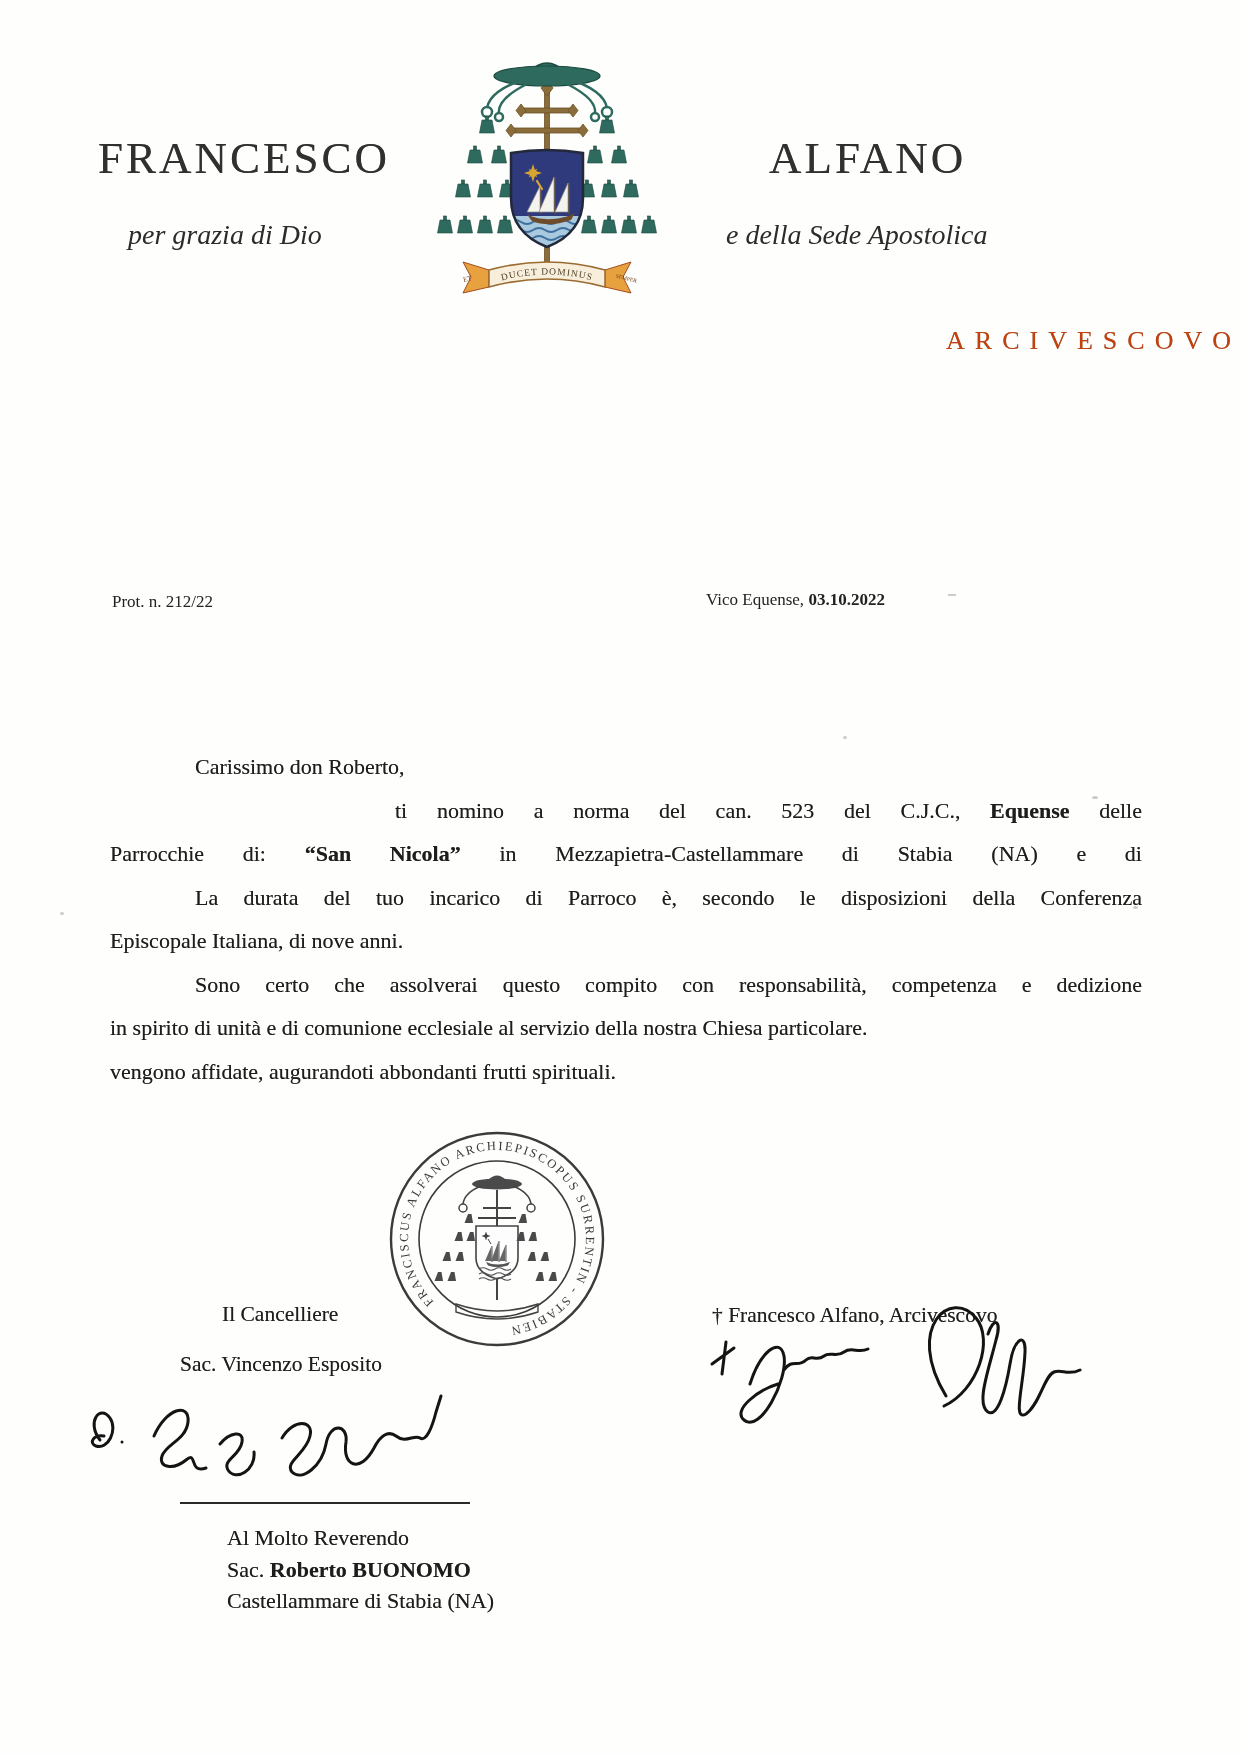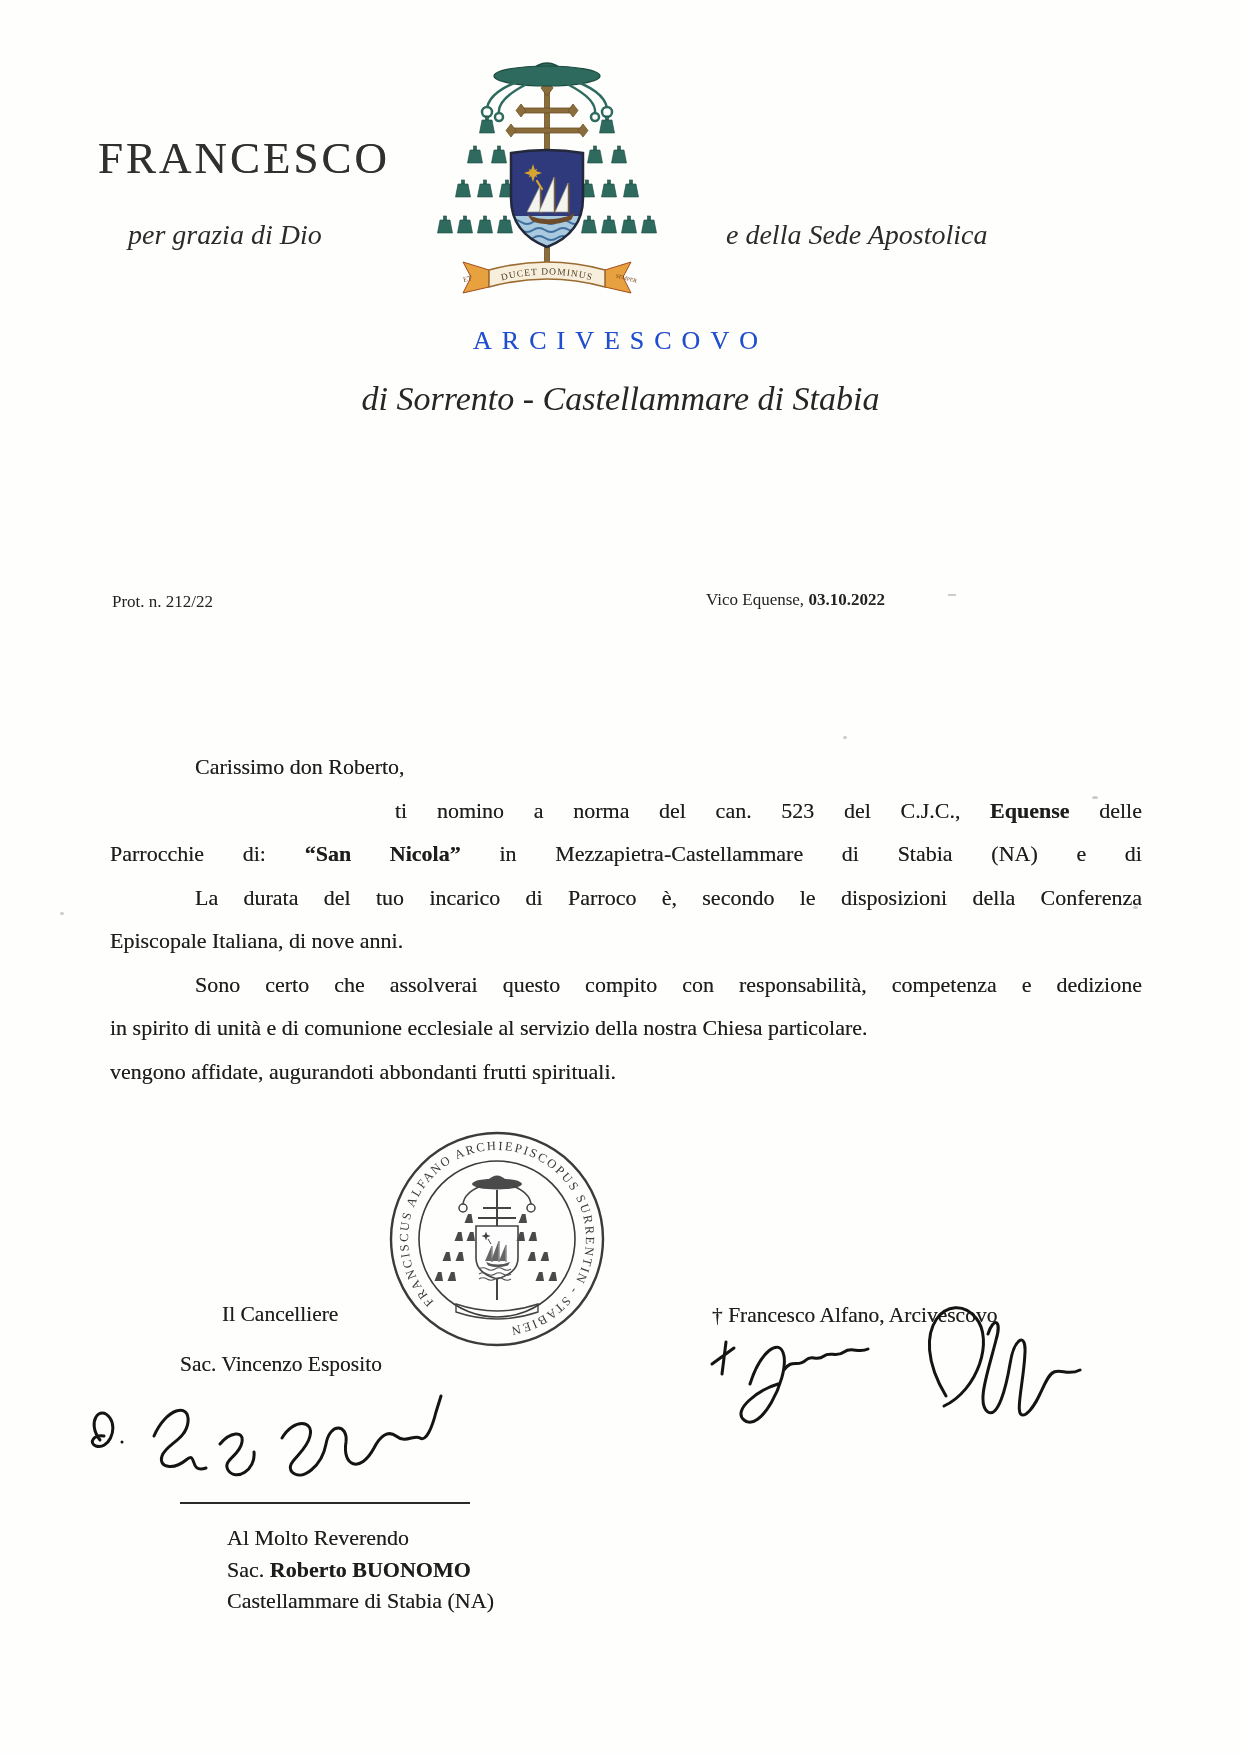--- a/index.html
+++ b/index.html
@@ -5,22 +5,22 @@
   html,body{margin:0;padding:0;background:#e9e9e6;}
   .page{
     position:relative;width:1241px;height:1755px;margin:0 auto;
     background:#fefefd;overflow:hidden;
     font-family:"Liberation Serif","DejaVu Serif",serif;color:#1f1f1f;
   }
   .abs{position:absolute;}
   .bigname{font-size:45px;letter-spacing:3px;color:#30302e;white-space:nowrap;
     text-shadow:0 0 .6px rgba(40,40,40,.6);}
   .subit{font-size:28px;font-style:italic;color:#2b2b29;white-space:nowrap;}
-  .arctitle{width:100%;text-align:center;font-size:26px;letter-spacing:10px;
-    color:#1d4ed8;text-shadow:0 0 .5px rgba(70,70,60,.5);}
+  .arctitle{width:100%;text-align:right;font-size:26px;letter-spacing:10px;
+    color:#c2410c;text-shadow:0 0 .5px rgba(70,70,60,.5);}
   .seeline{width:100%;text-align:center;font-size:34px;font-style:italic;color:#262624;}
   .meta{font-size:17px;color:#222;}
   .b{font-weight:700;}
   .body-block{left:110px;top:745px;width:1032px;font-size:22px;line-height:43.5px;
     color:#1d1d1b;text-shadow:0 0 .45px rgba(0,0,0,.5);}
   .bline{white-space:normal;}
   .ind{padding-left:85px;}
   .ind2{padding-left:285px;}
   .just{text-align:justify;text-align-last:justify;text-justify:inter-word;}
   .sig-label{font-size:21.5px;color:#1e1e1c;white-space:nowrap;
@@ -30,20 +30,21 @@
     text-shadow:0 0 .45px rgba(0,0,0,.5);}
   .speck{position:absolute;background:rgba(70,70,70,.28);border-radius:50%;}
   svg text{font-family:"Liberation Serif","DejaVu Serif",serif;}
 </style>
 </head>
 <body>
 
 <div class="page">
 
   <div class="abs bigname" style="left:98px;top:132px;">FRANCESCO</div>
+  <div class="abs bigname" style="left:769px;top:132px;">ALFANO</div>
 
   <svg class="abs" style="left:437px;top:46px;" width="220" height="250" viewBox="0 0 220 250">
     <defs>
       <g id="tassel">
         <rect x="-1.5" y="0" width="3" height="4"></rect>
         <path d="M-5,4 h10 l2.5,13 h-15 z"></path>
       </g>
       <clipPath id="shieldClip">
         <path d="M74,107 Q110,101 146,107 L146,152 Q146,187 110,201 Q74,187 74,152 Z"></path>
       </clipPath>
@@ -139,21 +140,20 @@
       </text>
       <text x="31" y="235" font-size="7" fill="#6b3d14" transform="rotate(-14 31 235)" text-anchor="middle">ET</text>
       <text x="189" y="234" font-size="5.5" fill="#6b3d14" transform="rotate(14 189 234)" text-anchor="middle">SEMPER</text>
     </g>
   </svg>
 
   <div class="abs subit" style="left:128px;top:219px;">per grazia di Dio</div>
   <div class="abs subit" style="left:726px;top:219px;">e della Sede Apostolica</div>
 
   <div class="abs arctitle" style="top:326px;">ARCIVESCOVO</div>
-  <div class="abs seeline" style="top:380px;">di Sorrento - Castellammare di Stabia</div>
 
   <div class="abs meta" style="left:112px;top:592px;">Prot. n. 212/22</div>
   <div class="abs meta" style="left:706px;top:590px;"><span>Vico Equense, </span><span class="b">03.10.2022</span></div>
 
   <div class="abs body-block">
     <div class="bline ind"><span>Carissimo don Roberto,</span></div>
     <div class="bline ind2 just"><span>ti nomino a norma del can. 523 del C.J.C., </span><span class="b">Equense</span><span> delle</span></div>
     <div class="bline just"><span>Parrocchie di: </span><span class="b">“San Nicola”</span><span> in Mezzapietra-Castellammare di Stabia (NA) e di</span></div>
     <div class="bline ind just"><span>La durata del tuo incarico di Parroco è, secondo le disposizioni della Conferenza</span></div>
     <div class="bline"><span>Episcopale Italiana, di nove anni.</span></div>

